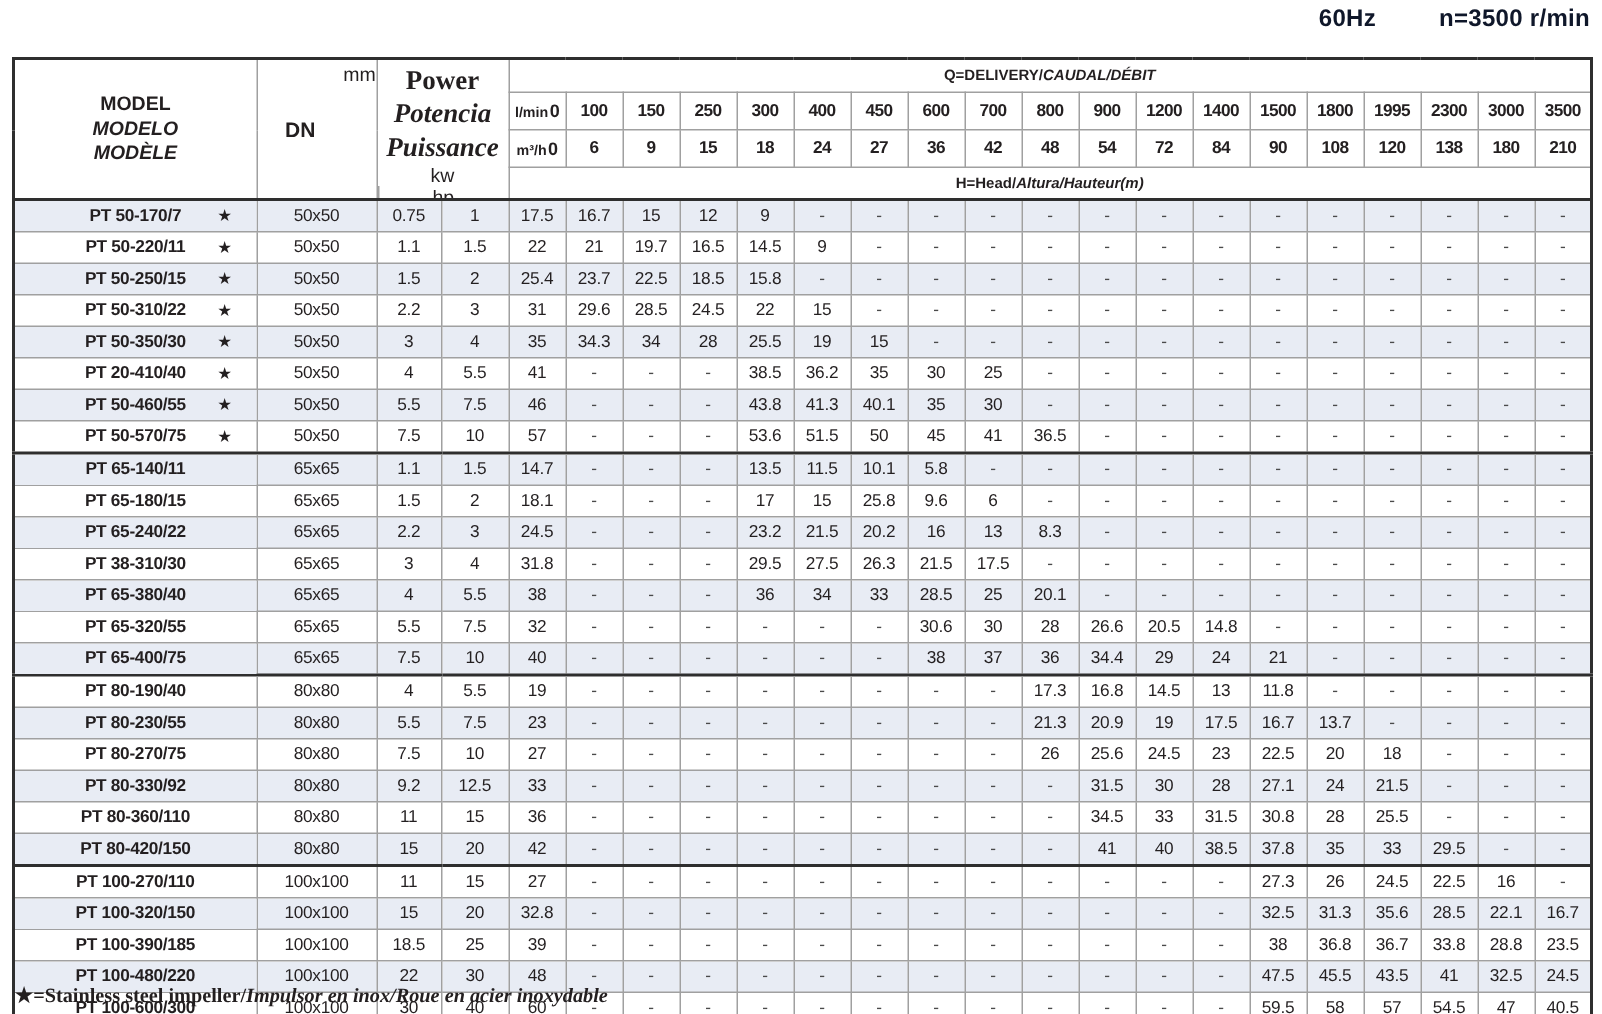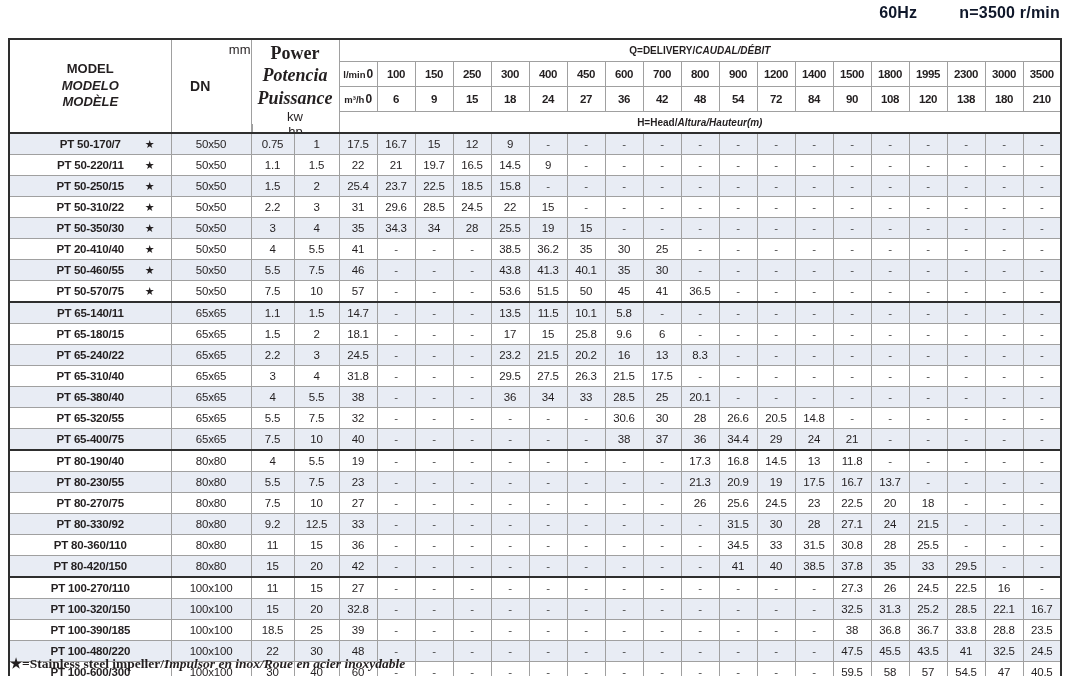--- a/index.html
+++ b/index.html
@@ -422,21 +422,21 @@
         <td class="dash">-</td>
         <td class="dash">-</td>
         <td class="dash">-</td>
         <td class="dash">-</td>
         <td class="dash">-</td>
         <td class="dash">-</td>
         <td class="dash">-</td>
         <td class="dash">-</td>
       </tr>
       <tr>
-        <td class="model-cell"><span>PT 65-310/40</span></td>
+        <td class="model-cell"><span>PT 38-310/30</span></td>
         <td>65x65</td>
         <td>3</td>
         <td>4</td>
         <td>31.8</td>
         <td class="dash">-</td>
         <td class="dash">-</td>
         <td class="dash">-</td>
         <td>29.5</td>
         <td>27.5</td>
         <td>26.3</td>
@@ -716,21 +716,21 @@
         <td class="dash">-</td>
         <td class="dash">-</td>
         <td class="dash">-</td>
         <td class="dash">-</td>
         <td class="dash">-</td>
         <td class="dash">-</td>
         <td class="dash">-</td>
         <td class="dash">-</td>
         <td>32.5</td>
         <td>31.3</td>
-        <td>25.2</td>
+        <td>35.6</td>
         <td>28.5</td>
         <td>22.1</td>
         <td>16.7</td>
       </tr>
       <tr>
         <td class="model-cell"><span>PT 100-390/185</span></td>
         <td>100x100</td>
         <td>18.5</td>
         <td>25</td>
         <td>39</td>

